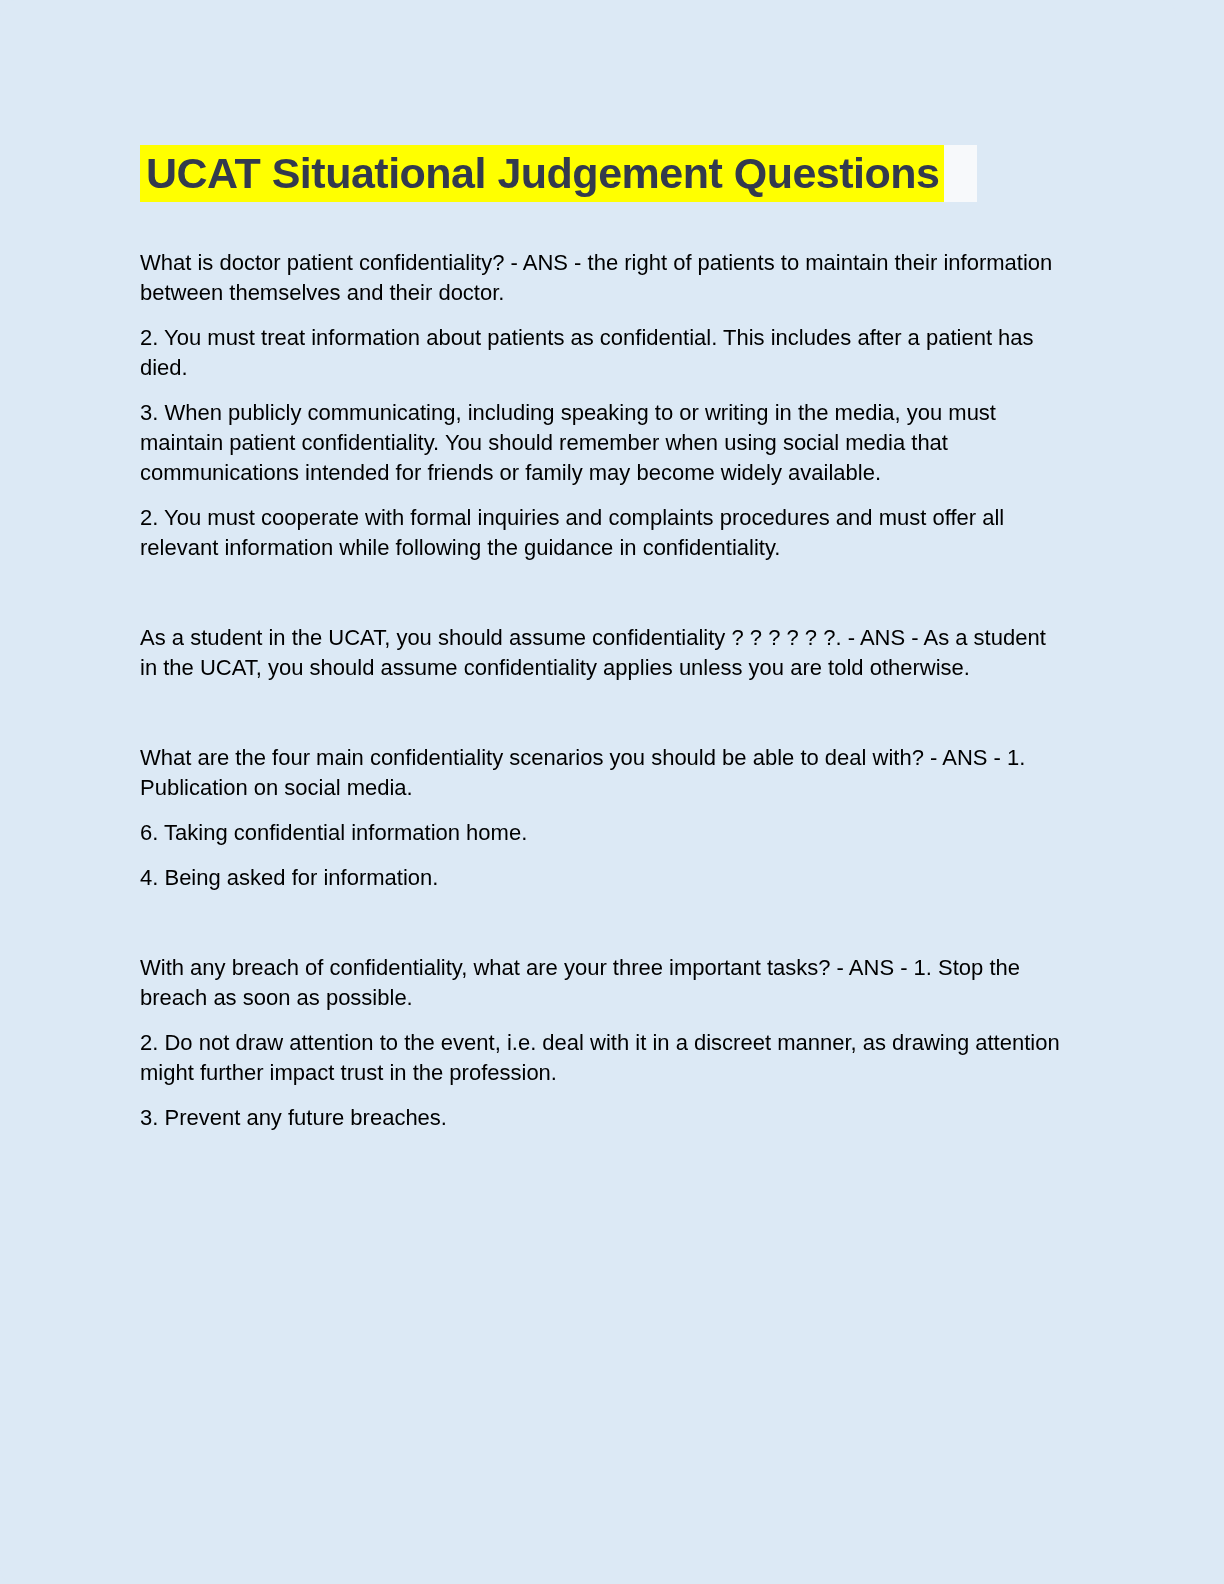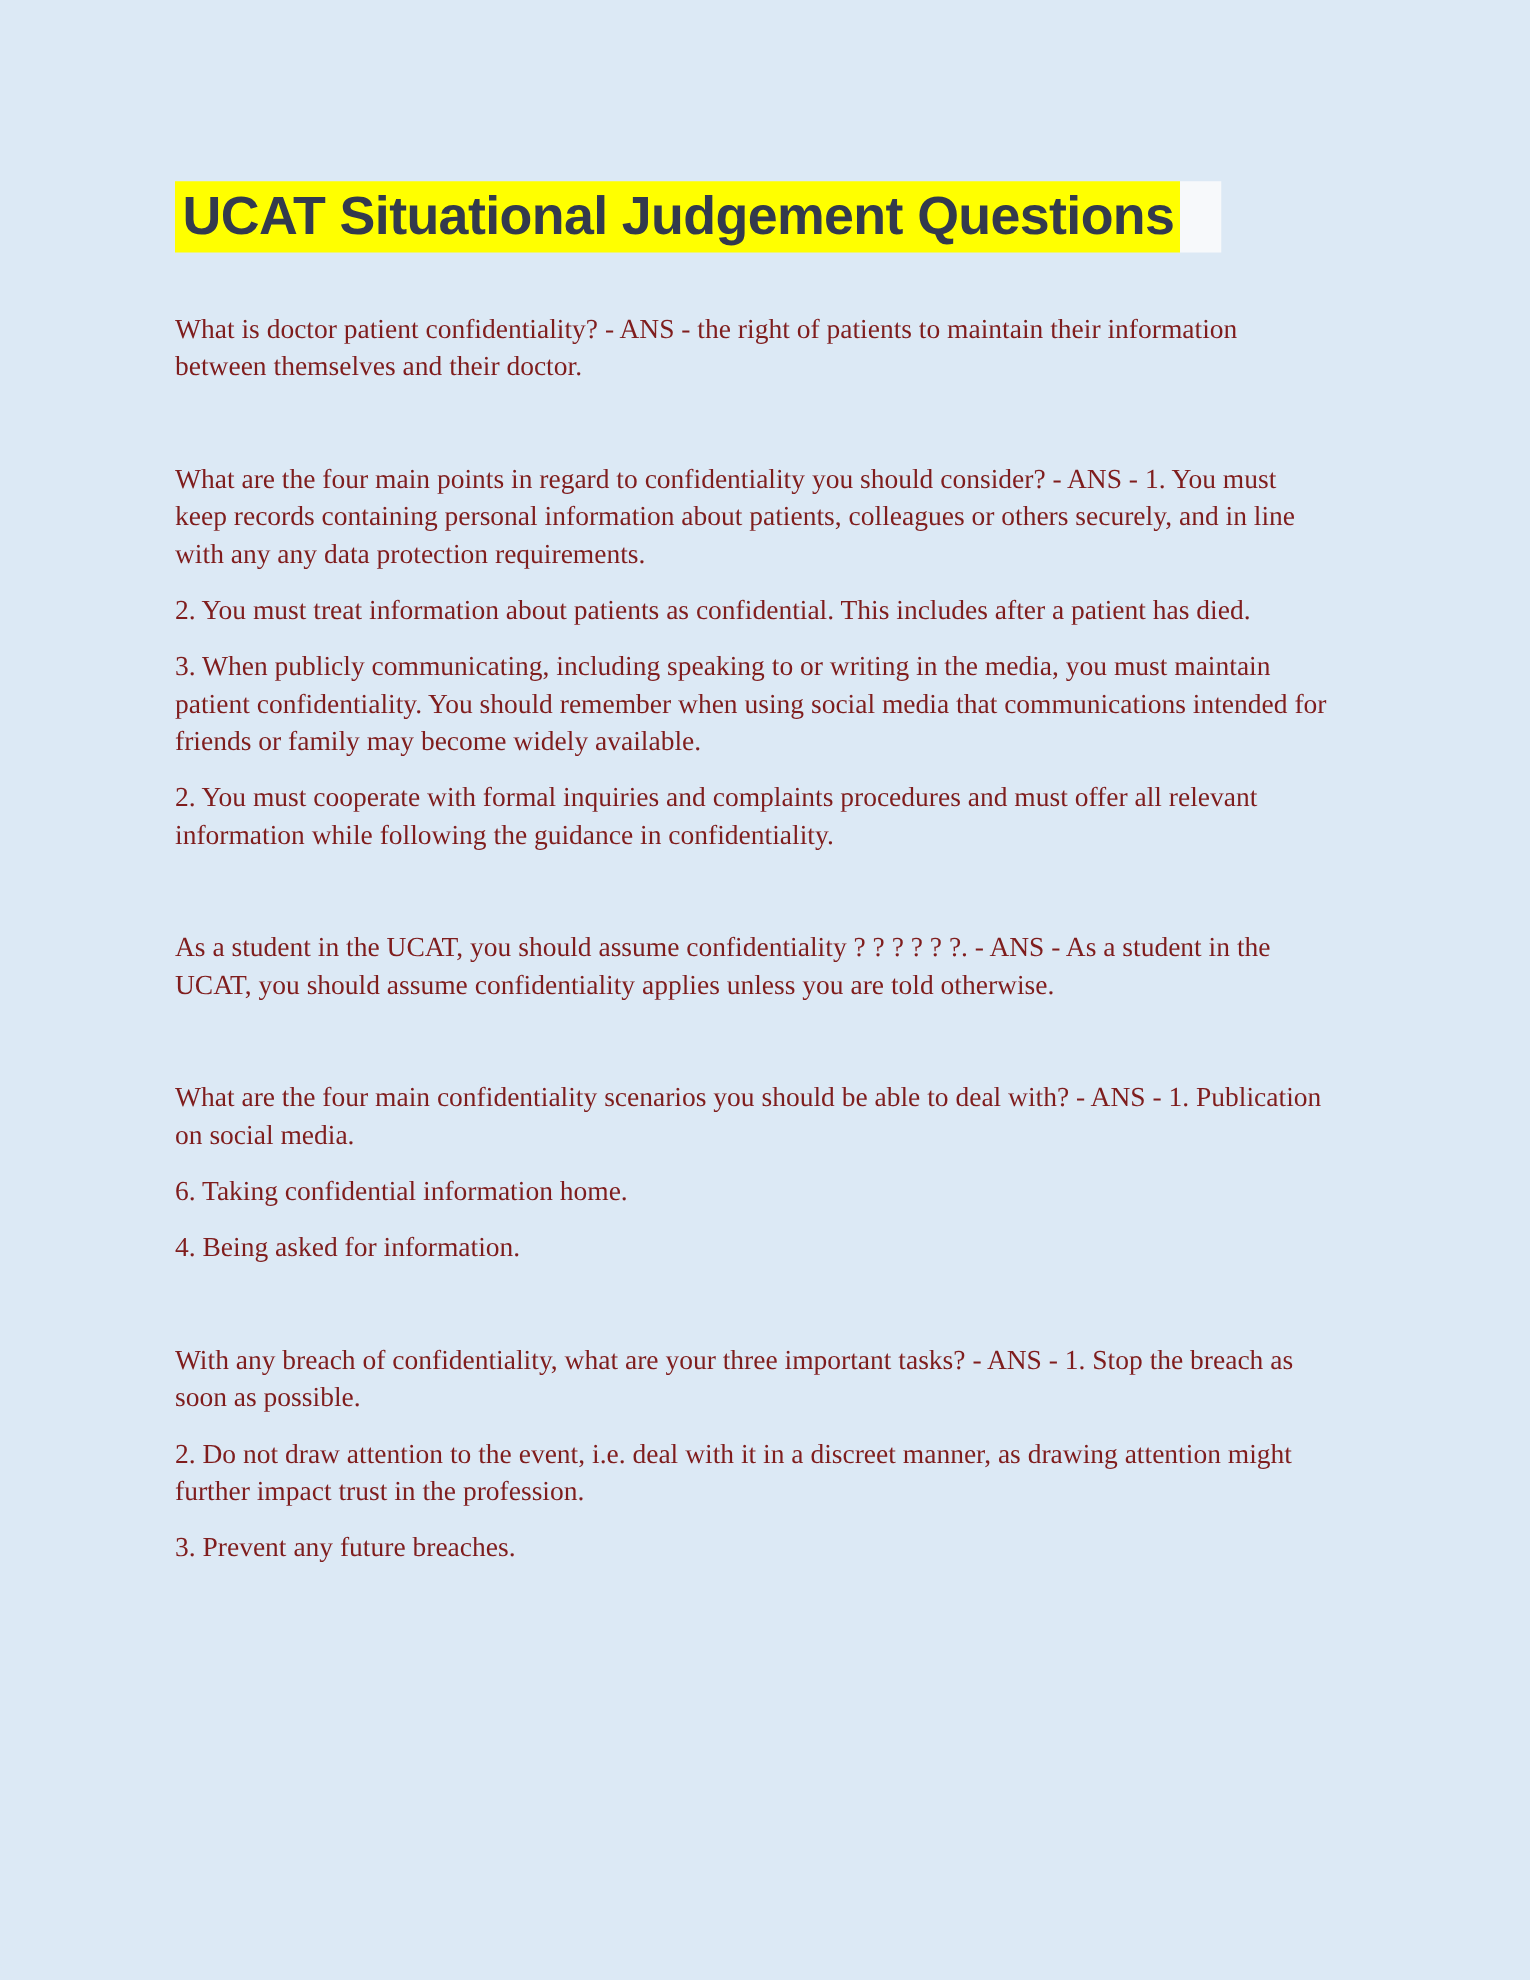--- a/index.html
+++ b/index.html
@@ -42,24 +42,24 @@
     padding: 0 5px 0 6px;
     white-space: nowrap;
   }
   .title-tail {
     display: inline-block;
     width: 33px;
     height: 57px;
     background: #f7f9fb;
   }
   .body-text p {
-    font-family: Liberation Serif, serif;
+    font-family: Liberation Sans, sans-serif;
     font-size: 22px;
     line-height: 30px;
-    color: #7f1d1d;
+    color: #000000;
     margin: 15px 16px 0 0;
     padding: 0;
   }
   .body-text p:first-child {
     margin-top: 46px;
   }
   .body-text p.new-block {
     margin-top: 60px;
   }
 </style>
@@ -67,21 +67,20 @@
 <body style="background: rgb(220, 233, 245);">
 
 <div class="page" style="background: rgb(220, 233, 245);">
   <div class="content">
     <div class="title-row">
       <h1 class="doc-title" style="background: rgb(255, 255, 0); color: rgb(51, 58, 77);">UCAT Situational Judgement Questions</h1>
       <span class="title-tail" style="background: rgb(247, 249, 251);"></span>
     </div>
     <div class="body-text" style="color: rgb(10, 10, 10);">
         <p>What is doctor patient confidentiality? - ANS - the right of patients to maintain their information between themselves and their doctor.</p>
-        <p class="new-block">What are the four main points in regard to confidentiality you should consider? - ANS - 1. You must keep records containing personal information about patients, colleagues or others securely, and in line with any any data protection requirements.</p>
         <p>2. You must treat information about patients as confidential. This includes after a patient has died.</p>
         <p>3. When publicly communicating, including speaking to or writing in the media, you must maintain patient confidentiality. You should remember when using social media that communications intended for friends or family may become widely available.</p>
         <p>2. You must cooperate with formal inquiries and complaints procedures and must offer all relevant information while following the guidance in confidentiality.</p>
         <p class="new-block">As a student in the UCAT, you should assume confidentiality ? ? ? ? ? ?. - ANS - As a student in the UCAT, you should assume confidentiality applies unless you are told otherwise.</p>
         <p class="new-block">What are the four main confidentiality scenarios you should be able to deal with? - ANS - 1. Publication on social media.</p>
         <p>6. Taking confidential information home.</p>
         <p>4. Being asked for information.</p>
         <p class="new-block">With any breach of confidentiality, what are your three important tasks? - ANS - 1. Stop the breach as soon as possible.</p>
         <p>2. Do not draw attention to the event, i.e. deal with it in a discreet manner, as drawing attention might further impact trust in the profession.</p>
         <p>3. Prevent any future breaches.</p>

